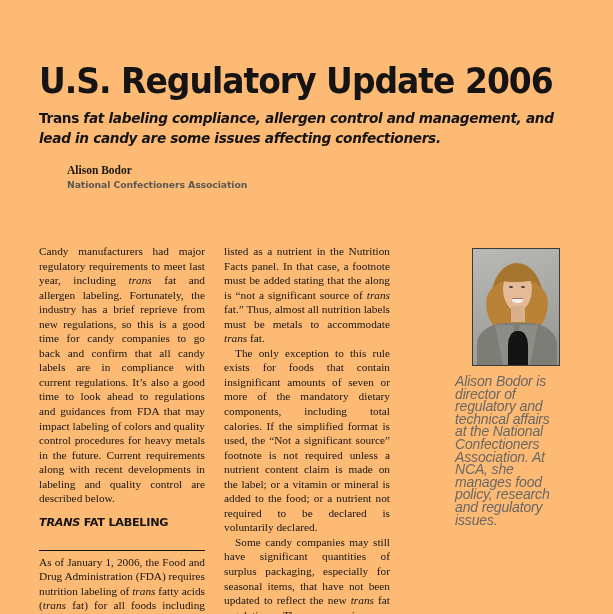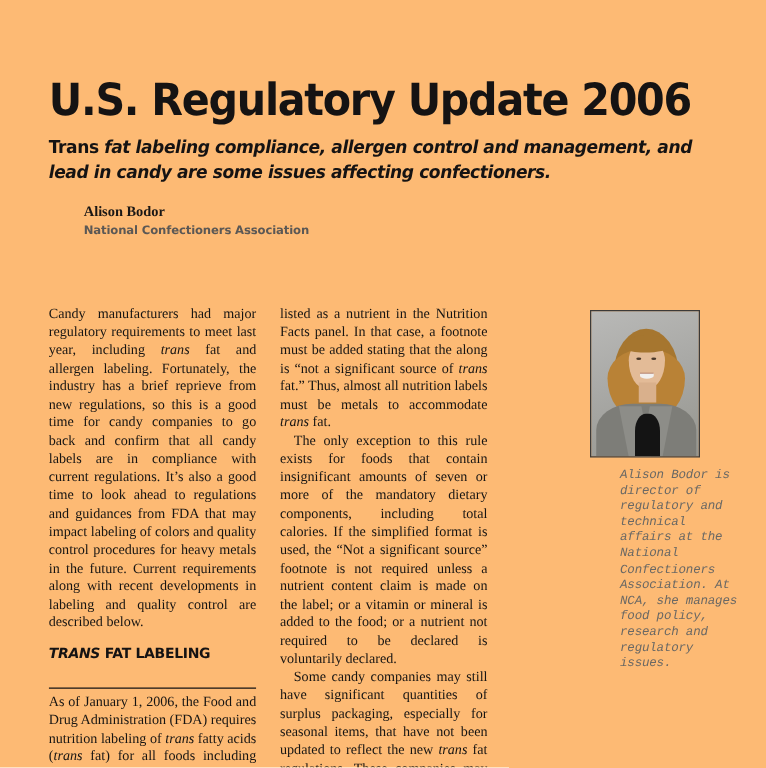--- a/index.html
+++ b/index.html
@@ -211,26 +211,26 @@
     position: absolute;
     left: 39px; top: 49px;
     width: 11px; height: 4px;
     background: #f2f0ee;
     border-radius: 0 0 50% 50%;
     border-top: 1px solid #a9705c;
   }
 
   .portrait-caption {
     position: absolute;
-    left: 496px;
+    left: 455px;
     top: 375px;
     width: 98px;
-    font-family: Liberation Mono, monospace;
+    font-family: Liberation Sans, sans-serif;
     font-style: italic;
-    font-size: 10px;
+    font-size: 14px;
     line-height: 12.6px;
     color: #6a6864;
     letter-spacing: -0.15px;
   }
 </style>
 </head>
 <body>
 
 <div id="page">
 

